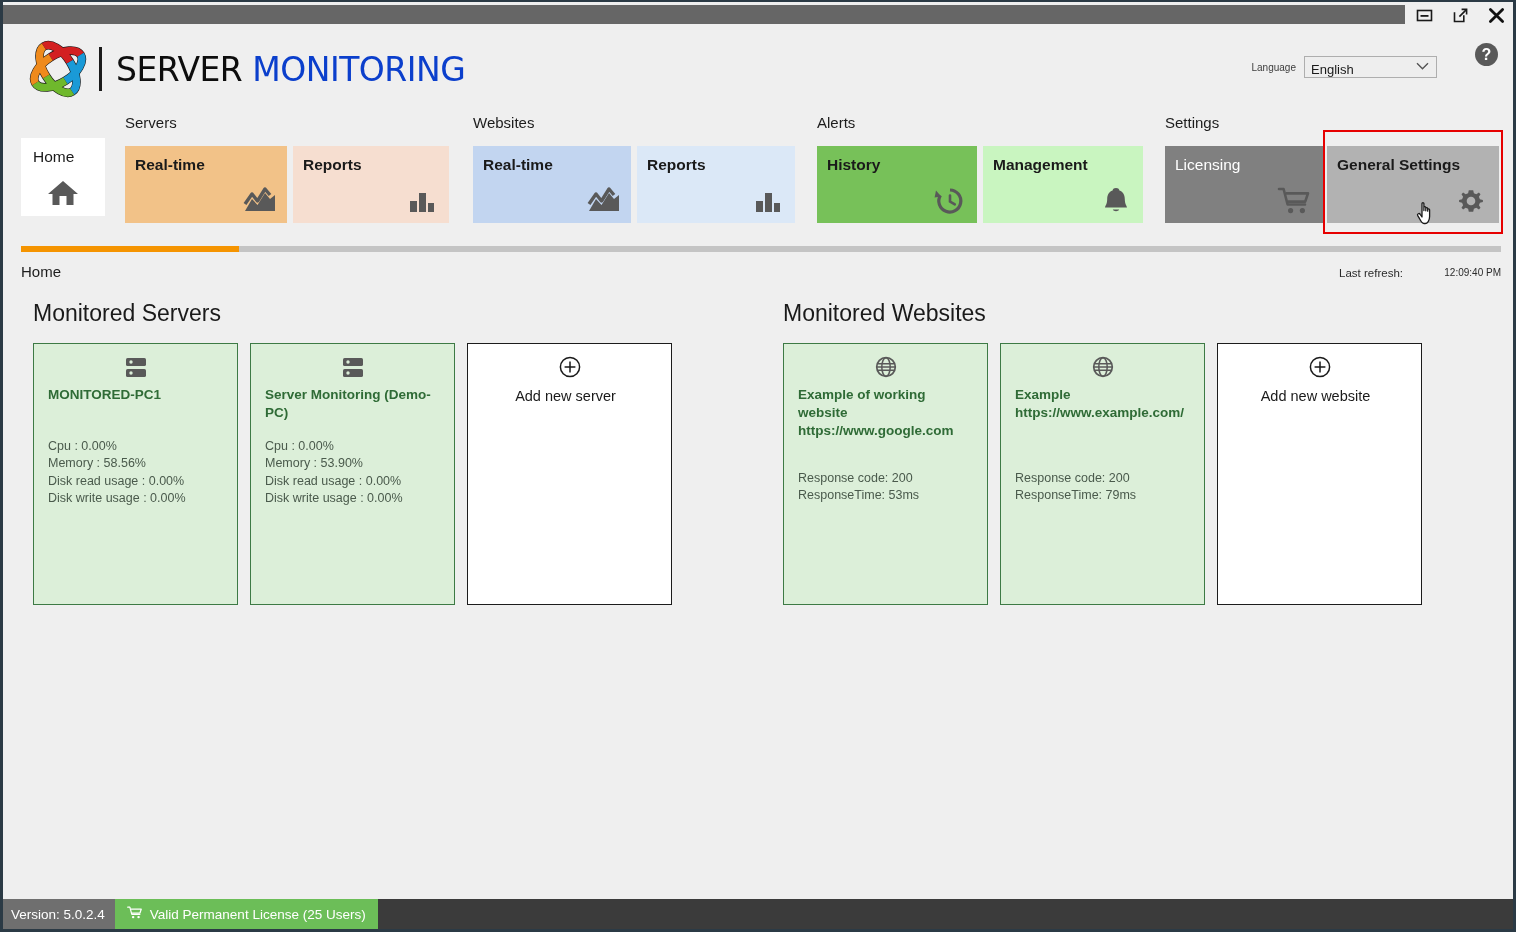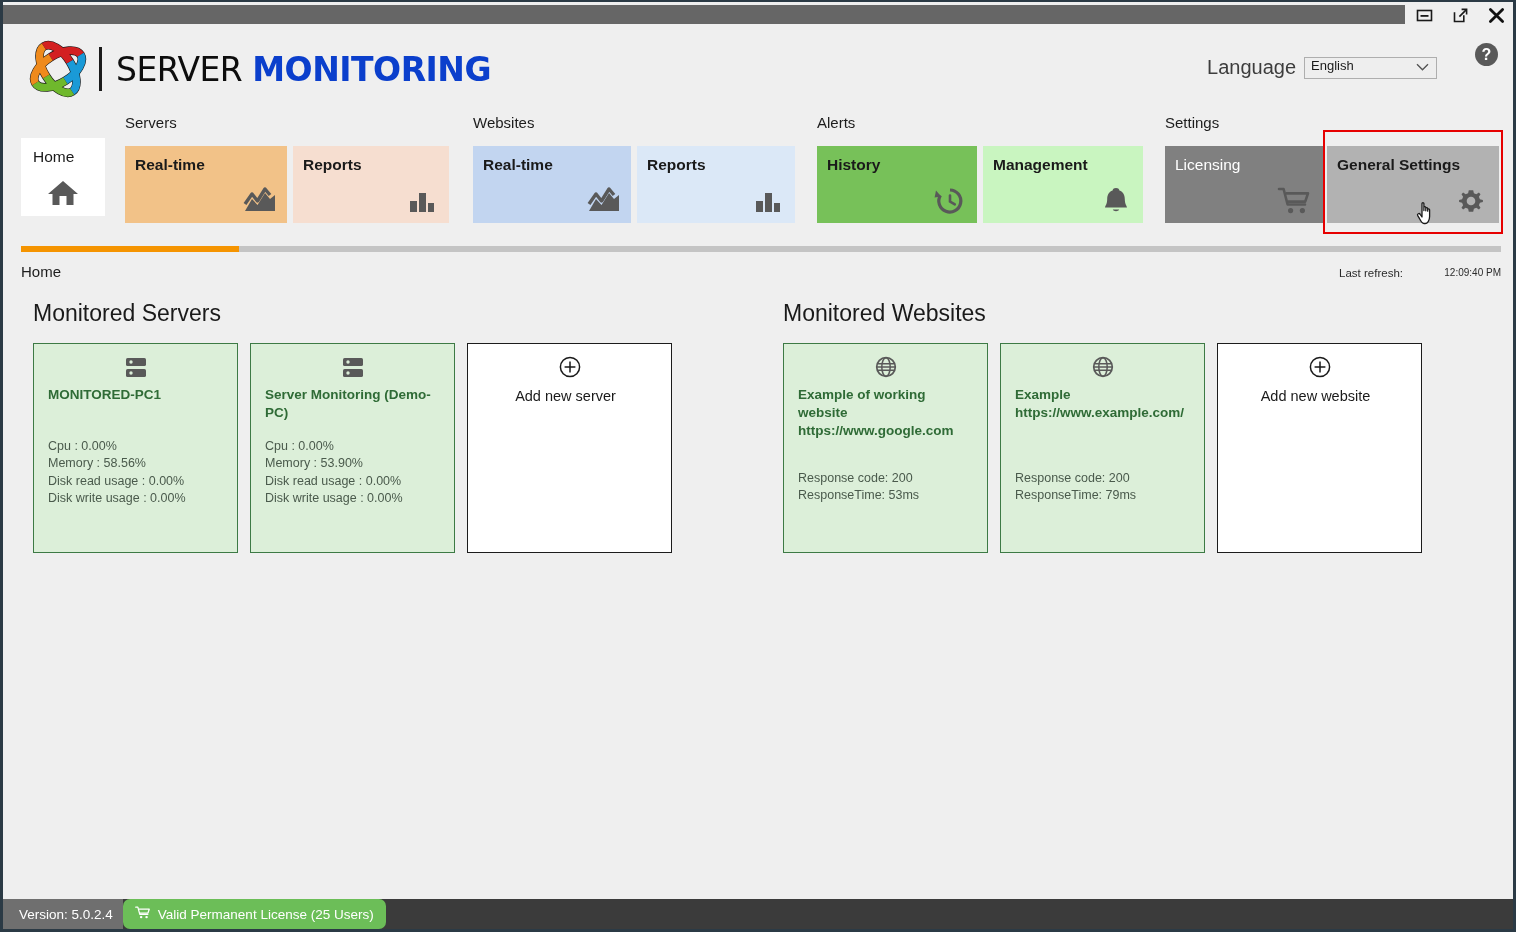--- a/index.html
+++ b/index.html
@@ -57,32 +57,32 @@
     width: 3px; height: 44px; background: #1b1b1b;
     margin: 0 14px 0 12px;
   }
   .brand {
     font-size: 33px; letter-spacing: -0.5px;
     font-weight: 400; line-height: 1;
     font-family: "DejaVu Sans", sans-serif;
     white-space: nowrap;
   }
   .brand .b1 { color: #0d0d0d; }
-  .brand .b2 { color: #0b3fcc; font-weight: 700; }
+  .brand .b2 { color: #0b3fcc; font-weight: 400; }
 
   .lang-wrap {
     position: absolute; right: 76px; top: 28px;
     display: flex; align-items: center; gap: 8px;
   }
-  .lang-label { font-size: 20px; color: #3d3d3d; }
+  .lang-label { font-size: 10px; color: #3d3d3d; }
   .lang-select {
     width: 133px; height: 22px;
     border: 1px solid #aeaeae;
     background: #eeeeee;
-    display: flex; align-items: flex-start;
+    display: flex; align-items: flex-end;
     padding: 0 20px 0 6px;
     font-size: 13px; color: #1a1a1a;
     position: relative;
     cursor: pointer;
   }
   .lang-select .chev {
     position: absolute; right: 7px; top: 50%;
     transform: translateY(-55%);
   }
   .help-btn {
@@ -176,21 +176,21 @@
   }
 
   
   .panel { position: absolute; top: 300px; }
   .panel-title {
     font-size: 23px; color: #1a1a1a; font-weight: 400;
     margin: 0 0 18px 0; line-height: 1;
   }
   .cards { display: flex; gap: 12px; }
   .card {
-    width: 205px; height: 210px;
+    width: 205px; height: 262px;
     position: relative;
   }
   .card-green {
     background: #dcefd9;
     border: 1px solid #3d7a45;
   }
   .card-white {
     background: #ffffff;
     border: 1px solid #1c1c1c;
   }
@@ -219,30 +219,29 @@
     position: absolute; left: 0; bottom: 0;
     width: 1510px; height: 30px;
     background: #3b3b3b;
     display: flex; align-items: stretch;
   }
   .status-version {
     background: #6f6f6f;
     color: #ffffff;
     font-size: 13.5px;
     display: flex; align-items: center;
-    padding: 0 10px 0 16px;
+    padding: 0 10px 0 8px;
   }
   .status-license {
     background: #6cbe58;
     color: #ffffff;
     font-size: 13.5px;
     display: flex; align-items: center; gap: 7px;
     padding: 0 12px;
     cursor: pointer;
-    border-radius: 7px;
   }
 </style>
 </head>
 <body>
 
 <div id="app">
 
   <div class="titlebar">
     <div class="titlebar-strip"></div>
     <div class="win-btns">

